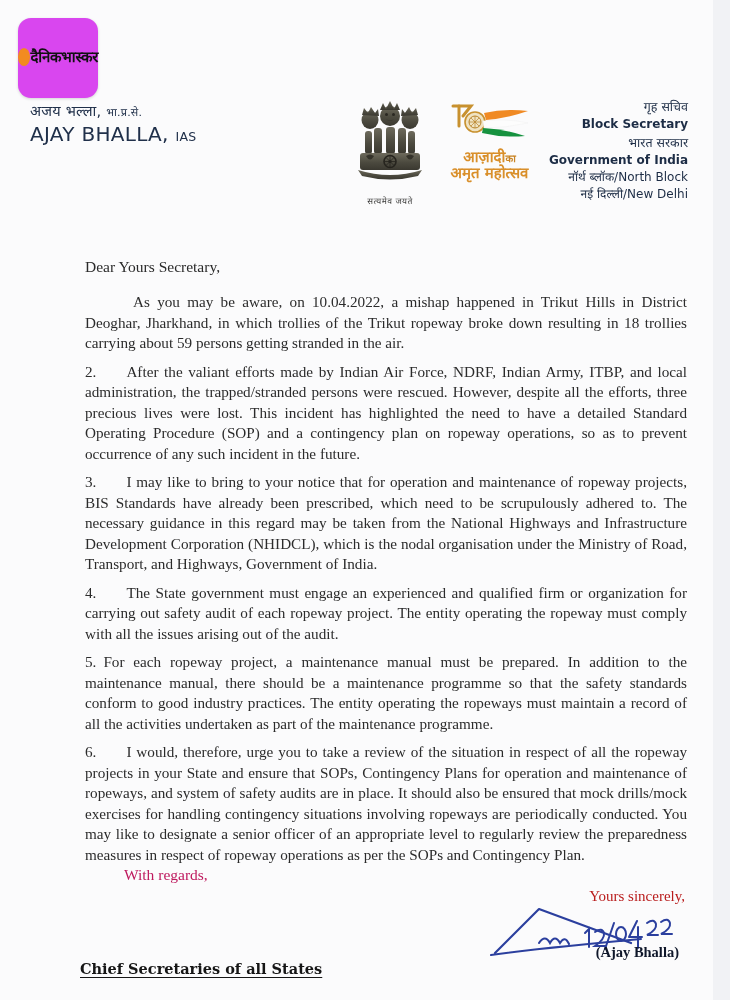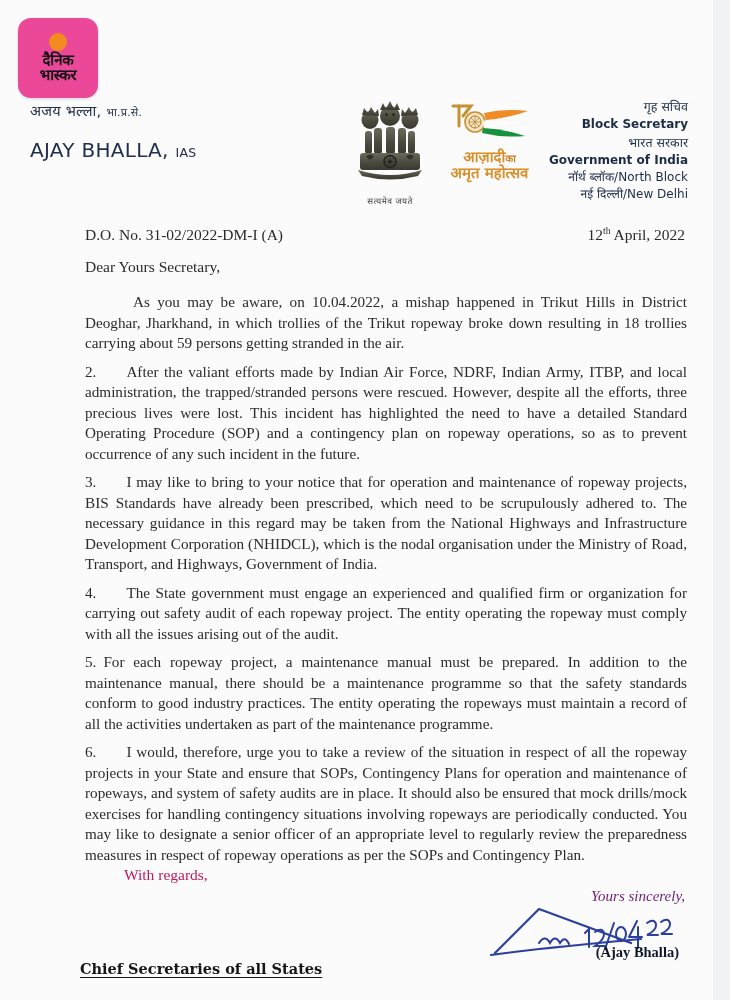--- a/index.html
+++ b/index.html
@@ -29,25 +29,25 @@
     left: 713px; top: 0;
     width: 17px; height: 1000px;
     background: #f1f2f5;
   }
 
   
   #masthead-logo {
     position: absolute;
     left: 18px; top: 18px;
     width: 80px; height: 80px;
-    background: #ec4899;
+    background: #d946ef;
     border-radius: 13px;
     box-shadow: 0 1px 3px rgba(0,0,0,0.16);
     display: flex;
-    flex-direction: column;
+    flex-direction: row;
     align-items: center;
     justify-content: center;
   }
   #logo-sun {
     width: 18px; height: 18px;
     border-radius: 50%;
     background: #f28b20;
     margin-bottom: 2px;
   }
   .logo-line {
@@ -68,21 +68,21 @@
   }
   #sender-block {
     position: absolute;
     left: 30px; top: 2px;
     color: #20304a;
     font-family: "DejaVu Sans", sans-serif;
   }
   #sender-hindi {
     font-size: 14.5px;
     letter-spacing: 0.2px;
-    margin-bottom: 18px;
+    margin-bottom: 2px;
   }
   #sender-hindi .suffix { font-size: 11px; }
   #sender-english {
     font-size: 20px;
     letter-spacing: 0.3px;
   }
   #sender-english .designation { font-size: 12.5px; }
 
   
   #emblem-wrap {
@@ -170,22 +170,21 @@
     color: #be185d;
   }
   #signoff-block {
     position: absolute;
     right: 28px; top: 888px;
     width: 250px;
     text-align: right;
   }
   #yours-sincerely {
     font-size: 15px;
-    color: #701a75;
-    font-style: italic;
+    color: #b91c1c;
   }
   #signature-area {
     position: relative;
     height: 56px;
     margin-top: -2px;
   }
   #signature-svg {
     position: absolute;
     right: 4px; top: 0;
   }
@@ -305,26 +304,20 @@
     <div id="addressee-block">
       <div class="addr-hi">गृह सचिव</div>
       <div class="addr-en">Block Secretary</div>
       <div class="addr-hi">भारत सरकार</div>
       <div class="addr-en">Government of India</div>
       <div class="addr-mixed">नॉर्थ ब्लॉक/North Block</div>
       <div class="addr-mixed">नई दिल्ली/New Delhi</div>
     </div>
   </div>
 
-  <div id="ref-row">
-    <div>D.O. No. 31-02/2022-DM-I (A)</div>
-    <div id="letter-date">
-      <span>12</span><sup>th</sup><span> April, 2022</span>
-    </div>
-  </div>
 
   <div id="salutation">Dear Yours Secretary,</div>
 
   <div id="letter-body">
     <p class="indent-first">
       <span>As you may be aware, on 10.04.2022, a mishap happened in Trikut Hills in District Deoghar, Jharkhand, in which trollies of the Trikut ropeway broke down resulting in 18 trollies carrying about 59 persons getting stranded in the air.</span>
     </p>
     <p>
       <span class="num-lead">2.</span><span>After the valiant efforts made by Indian Air Force, NDRF, Indian Army, ITBP, and local administration, the trapped/stranded persons were rescued. However, despite all the efforts, three precious lives were lost. This incident has highlighted the need to have a detailed Standard Operating Procedure (SOP) and a contingency plan on ropeway operations, so as to prevent occurrence of any such incident in the future.</span>
     </p>

